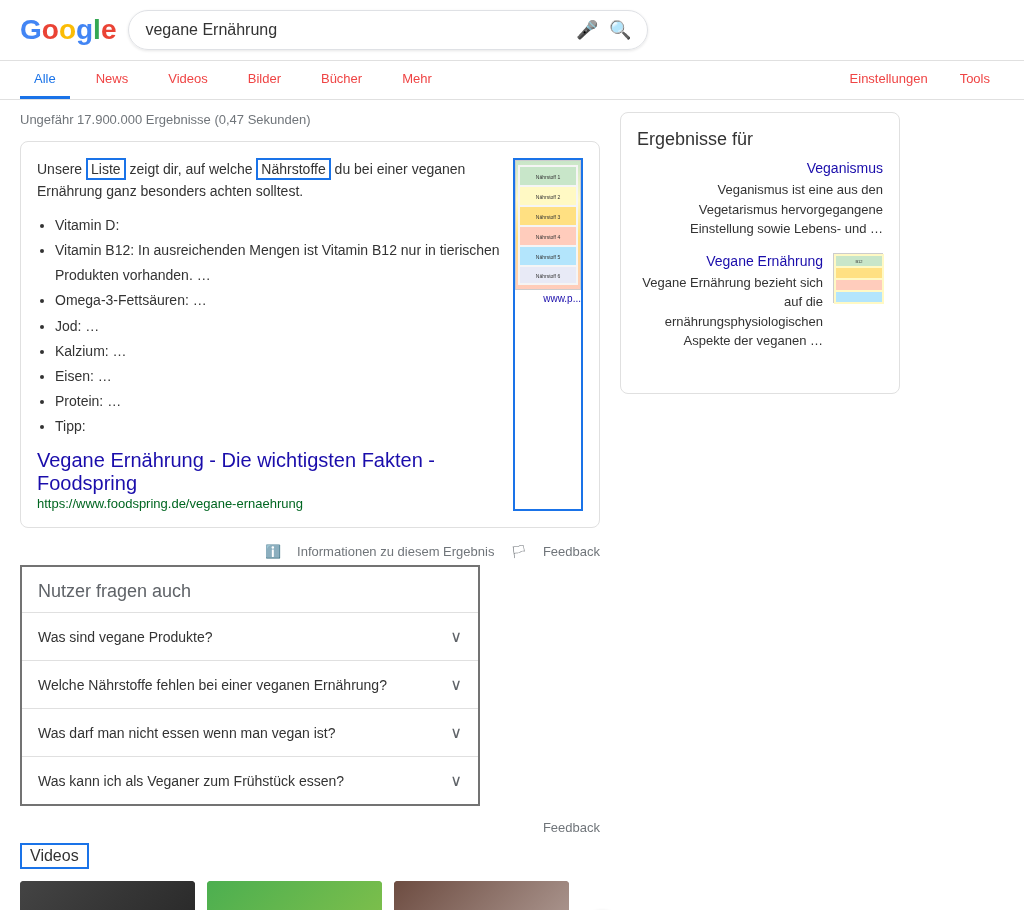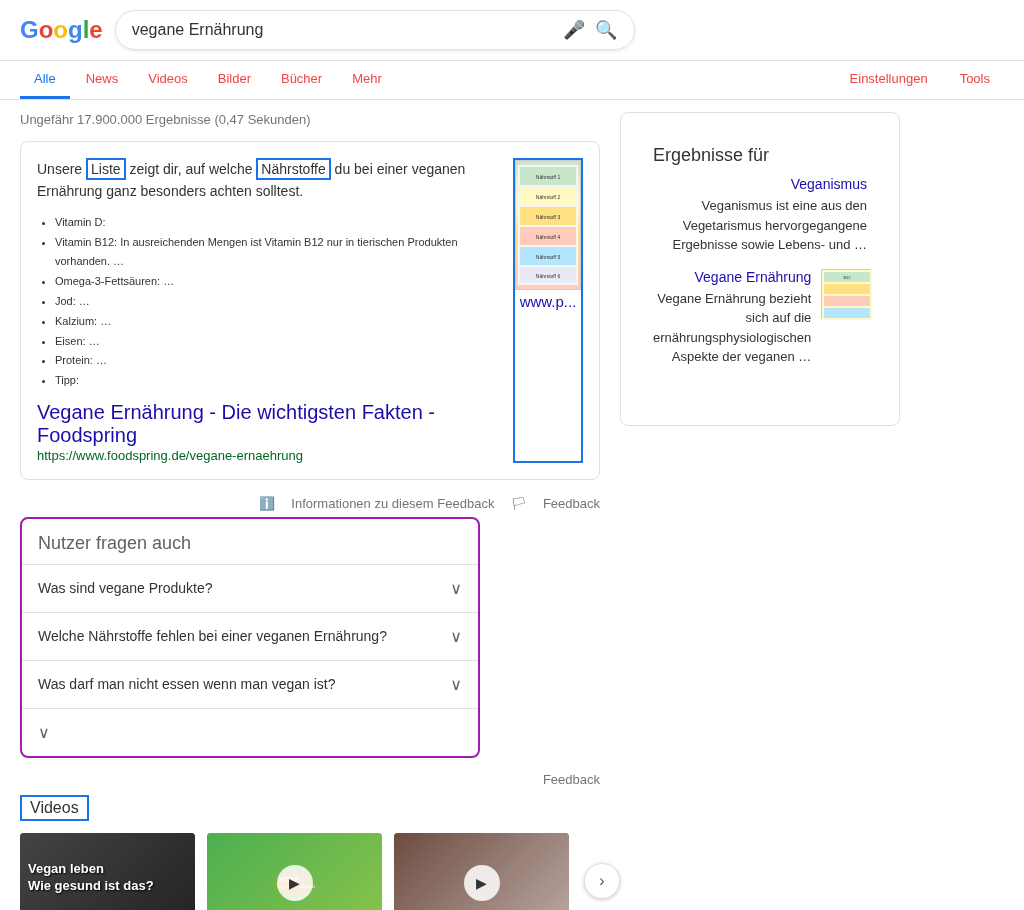--- a/index.html
+++ b/index.html
@@ -1,88 +1,88 @@
 <!DOCTYPE html>
 <html><head>
   <meta charset="utf-8">
   <style>
     * { box-sizing: border-box; margin: 0; padding: 0; }
     body { font-family: Arial, sans-serif; background: #fff; color: #333; font-size: 14px; }
 
     
     .header { display: flex; align-items: center; padding: 10px 20px; border-bottom: 1px solid #e0e0e0; }
-    .google-logo { color: #ea4335; font-size: 24px; font-weight: bold; margin-right: 12px; font-family: 'Arial', sans-serif; }
+    .google-logo { color: #ea4335; font-size: 28px; font-weight: bold; margin-right: 12px; font-family: 'Arial', sans-serif; }
     .google-logo span:nth-child(1) { color: #4285f4; }
     .google-logo span:nth-child(2) { color: #ea4335; }
     .google-logo span:nth-child(3) { color: #fbbc05; }
     .google-logo span:nth-child(4) { color: #4285f4; }
     .google-logo span:nth-child(5) { color: #34a853; }
     .google-logo span:nth-child(6) { color: #ea4335; }
 
     .search-bar { display: flex; align-items: center; border: 1px solid #dfe1e5; border-radius: 24px; padding: 8px 16px; width: 520px; box-shadow: 0 1px 3px rgba(0,0,0,0.1); }
     .search-input { border: none; outline: none; flex: 1; font-size: 16px; color: #333; }
     .search-icons { display: flex; align-items: center; gap: 10px; }
     .mic-icon { color: #4285f4; font-size: 18px; cursor: pointer; }
     .search-icon-btn { color: #4285f4; font-size: 18px; cursor: pointer; }
 
     
-    .nav-tabs { display: flex; align-items: center; padding: 0 20px; border-bottom: 1px solid #e0e0e0; gap: 2px; }
+    .nav-tabs { display: flex; align-items: center; padding: 0 20px; border-bottom: 1px solid #e0e0e0; gap: 12px; }
     .nav-tab { padding: 10px 14px; font-size: 13px; color: #ef4444; cursor: pointer; border-bottom: 3px solid transparent; text-decoration: none; }
     .nav-tab.active { color: #1a73e8; border-bottom: 3px solid #1a73e8; font-weight: 500; }
     .nav-divider { flex: 1; }
     .nav-right { display: flex; gap: 4px; }
 
     
     .main { display: flex; padding: 12px 20px; gap: 20px; max-width: 1024px; }
     .left-col { flex: 1; max-width: 580px; }
     .right-col { width: 280px; }
 
     
     .results-count { font-size: 13px; color: #70757a; margin-bottom: 14px; }
 
     
     .featured-snippet { border: 1px solid #e0e0e0; border-radius: 8px; padding: 16px; margin-bottom: 10px; display: flex; gap: 12px; }
     .snippet-text { flex: 1; }
     .snippet-text p { font-size: 14px; line-height: 1.6; margin-bottom: 10px; }
     .snippet-text .highlight { border: 2px solid #1a73e8; padding: 1px 3px; }
-    .snippet-list { list-style: disc; padding-left: 18px; font-size: 11px; line-height: 1.8; color: #333; }
+    .snippet-list { list-style: disc; padding-left: 18px; font-size: 14px; line-height: 1.8; color: #333; }
     .snippet-image { width: 70px; border: 2px solid #1a73e8; flex-shrink: 0; }
     .snippet-image-inner { width: 66px; height: 130px; background: linear-gradient(180deg, #c8e6c9 0%, #fff9c4 30%, #ffe082 60%, #ffccbc 100%); border: 1px solid #ccc; display: flex; align-items: center; justify-content: center; font-size: 9px; color: #555; text-align: center; padding: 2px; }
-    .snippet-image-url { font-size: 15px; color: #1a0dab; text-align: center; padding: 3px 0 0; display: block; }
+    .snippet-image-url { font-size: 10px; color: #1a0dab; text-align: right; padding: 3px 0 0; display: block; }
 
     
     .source-link { margin-top: 10px; }
     .source-link a { color: #1a0dab; font-size: 20px; text-decoration: none; }
     .source-url { font-size: 13px; color: #006621; }
 
     
     .feedback-row { display: flex; justify-content: flex-end; align-items: center; gap: 16px; padding: 6px 0; color: #70757a; font-size: 13px; }
     .feedback-row span { cursor: pointer; }
 
     
-    .paa-box { border: 2px solid #a21caf; border-radius: 8px; margin-bottom: 10px; overflow: hidden; max-width: 460px; }
+    .paa-box { border: 2px solid #737373; border-radius: 0; margin-bottom: 10px; overflow: hidden; max-width: 460px; }
     .paa-title { font-size: 18px; color: #5f6368; padding: 14px 16px 10px; font-weight: normal; }
     .paa-item { border-top: 1px solid #e0e0e0; padding: 14px 16px; display: flex; justify-content: space-between; align-items: center; cursor: pointer; }
     .paa-item-text { font-size: 14px; color: #333; }
     .paa-chevron { color: #5f6368; font-size: 16px; }
     .feedback-row-paa { text-align: right; padding: 4px 0 8px; color: #70757a; font-size: 13px; cursor: pointer; }
 
     
     .videos-header { border: 2px solid #1a73e8; display: inline-block; padding: 2px 8px; font-size: 16px; color: #333; margin-bottom: 12px; }
     .videos-row { display: flex; gap: 12px; align-items: flex-start; position: relative; }
     .video-card { width: 175px; }
     .video-thumb { width: 175px; height: 100px; background: #333; border-radius: 4px; position: relative; overflow: hidden; cursor: pointer; }
     .video-thumb-1 { background: linear-gradient(135deg, #555 0%, #333 100%); }
     .video-thumb-2 { background: linear-gradient(135deg, #4caf50 0%, #8bc34a 100%); }
     .video-thumb-3 { background: linear-gradient(135deg, #795548 0%, #a1887f 100%); }
     .video-play-btn { position: absolute; top: 50%; left: 50%; transform: translate(-50%, -50%); width: 36px; height: 36px; background: rgba(255,255,255,0.85); border-radius: 50%; display: flex; align-items: center; justify-content: center; font-size: 14px; color: #333; }
     .videos-next-btn { position: absolute; right: -20px; top: 30px; width: 36px; height: 36px; border-radius: 50%; background: #fff; border: 1px solid #e0e0e0; display: flex; align-items: center; justify-content: center; cursor: pointer; box-shadow: 0 1px 4px rgba(0,0,0,0.2); font-size: 16px; color: #555; }
 
     
-    .right-panel { border: 1px solid #e0e0e0; border-radius: 8px; padding: 32px; }
+    .right-panel { border: 1px solid #e0e0e0; border-radius: 8px; padding: 16px; }
     .right-panel-title { font-size: 18px; color: #333; margin-bottom: 10px; font-weight: normal; }
     .right-link { color: #1a0dab; font-size: 14px; text-decoration: none; display: block; margin-bottom: 4px; }
     .right-desc { font-size: 13px; color: #333; margin-bottom: 12px; line-height: 1.5; }
     .right-entry { margin-bottom: 14px; text-align: right; }
     .right-entry-with-img { display: flex; gap: 10px; }
     .right-entry-img { width: 50px; height: 50px; background: linear-gradient(135deg, #fff9c4 0%, #ffe082 100%); border: 1px solid #ccc; flex-shrink: 0; }
 
     
     .vegan-leben-text { position: absolute; top: 28px; left: 8px; color: #fff; font-size: 13px; font-weight: bold; line-height: 1.3; text-shadow: 1px 1px 2px #000; }
 
@@ -164,40 +164,41 @@
             <text x="30" y="94" text-anchor="middle" font-size="5" fill="#333">Nährstoff 5</text>
             <text x="30" y="113" text-anchor="middle" font-size="5" fill="#333">Nährstoff 6</text>
           </svg>
         </div>
         <span class="snippet-image-url">www.p...</span>
       </div>
     </div>
 
     <div class="feedback-row">
       <span>ℹ️</span>
-      <span>Informationen zu diesem Feedback</span>
+      <span>Informationen zu diesem Ergebnis</span>
       <span>🏳</span>
       <span>Feedback</span>
     </div>
 
     <div class="paa-box">
       <div class="paa-title">Nutzer fragen auch</div>
       <div class="paa-item">
         <span class="paa-item-text">Was sind vegane Produkte?</span>
         <span class="paa-chevron">∨</span>
       </div>
       <div class="paa-item">
         <span class="paa-item-text">Welche Nährstoffe fehlen bei einer veganen Ernährung?</span>
         <span class="paa-chevron">∨</span>
       </div>
       <div class="paa-item">
         <span class="paa-item-text">Was darf man nicht essen wenn man vegan ist?</span>
         <span class="paa-chevron">∨</span>
       </div>
       <div class="paa-item">
+        <span class="paa-item-text">Was kann ich als Veganer zum Frühstück essen?</span>
         <span class="paa-chevron">∨</span>
       </div>
     </div>
     <div class="feedback-row-paa">Feedback</div>
 
     <div class="videos-section">
       <div class="videos-header highlight-box">Videos</div>
       <div class="videos-row">
 
         <div class="video-card">
@@ -237,21 +238,21 @@
         <div class="videos-next-btn">›</div>
       </div>
     </div>
   </div>
 
   <div class="right-col">
     <div class="right-panel">
       <div class="right-panel-title">Ergebnisse für</div>
       <div class="right-entry">
         <a class="right-link" href="#">Veganismus</a>
-        <p class="right-desc">Veganismus ist eine aus den Vegetarismus hervorgegangene Ergebnisse sowie Lebens- und …</p>
+        <p class="right-desc">Veganismus ist eine aus den Vegetarismus hervorgegangene Einstellung sowie Lebens- und …</p>
       </div>
       <div class="right-entry right-entry-with-img">
         <div style="flex:1;">
           <a class="right-link" href="#">Vegane Ernährung</a>
           <p class="right-desc">Vegane Ernährung bezieht sich auf die ernährungsphysiologischen Aspekte der veganen …</p>
         </div>
         <div class="right-entry-img">
           <svg width="50" height="50" viewBox="0 0 50 50" xmlns="http://www.w3.org/2000/svg">
             <rect width="50" height="50" fill="#fff9c4"></rect>
             <rect x="2" y="2" width="46" height="10" fill="#c8e6c9"></rect>

